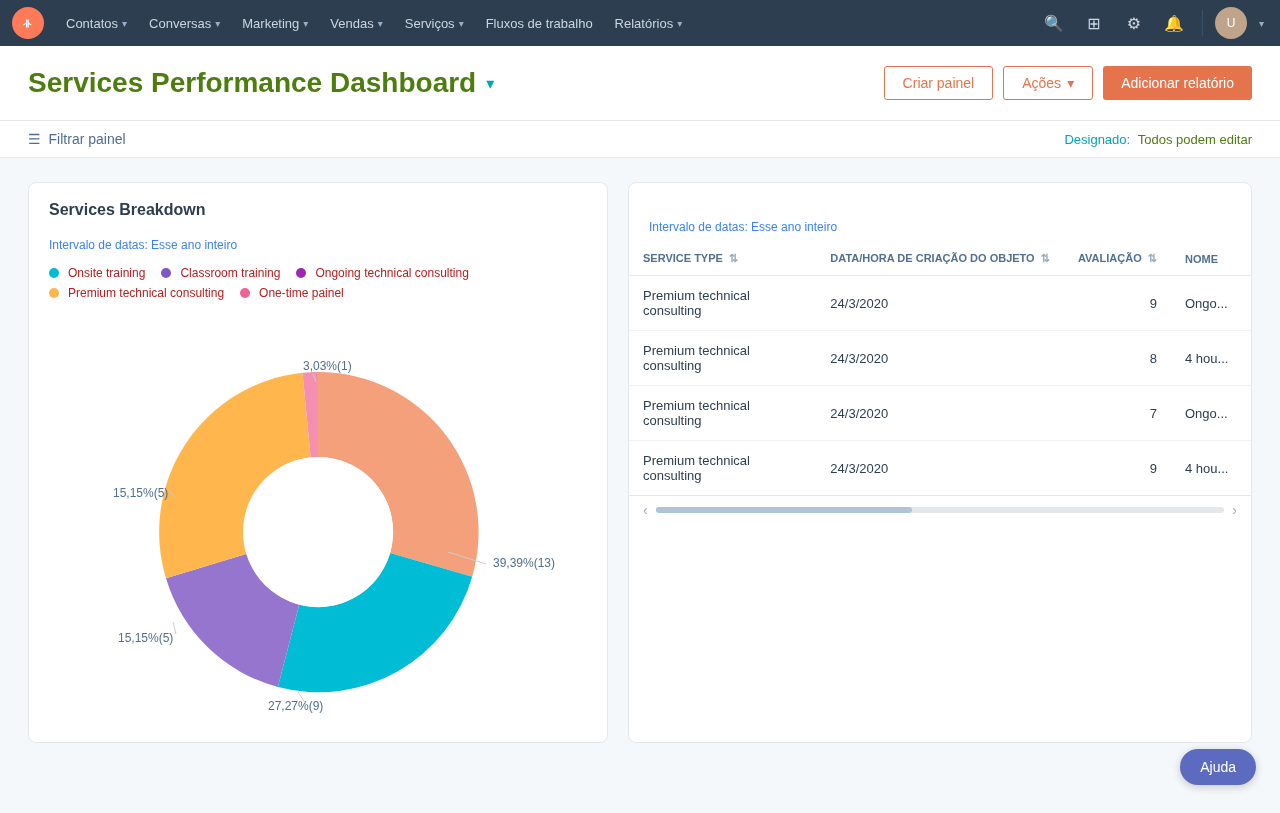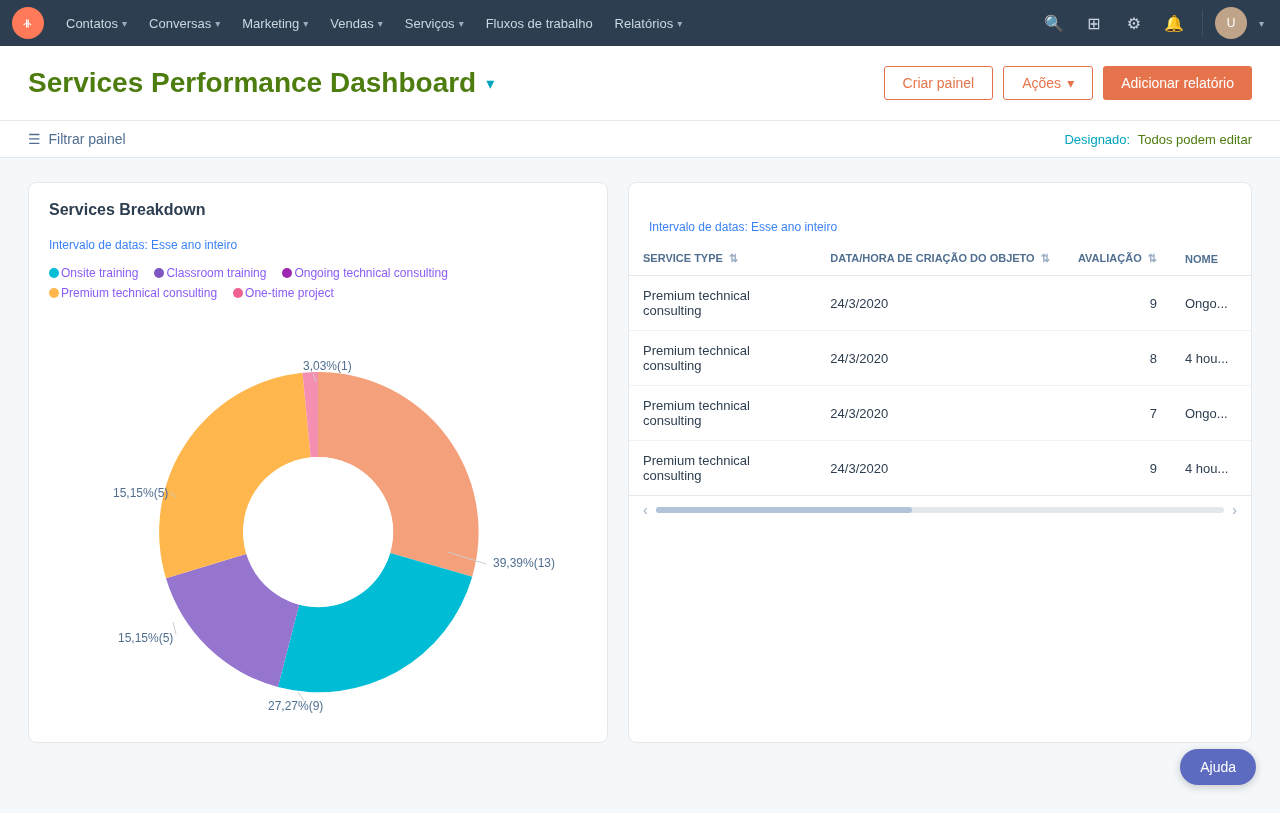--- a/index.html
+++ b/index.html
@@ -105,21 +105,21 @@
     }
     .card-left { flex: 0 0 580px; }
     .card-right { flex: 1; }
 
     .card-header { padding: 18px 20px 8px; }
     .card-title { font-size: 16px; font-weight: 600; color: #2d3e50; }
     .card-subtitle { font-size: 12px; color: #3b82f6; margin-top: 19px; }
 
     
     .legend { display: flex; flex-wrap: wrap; gap: 6px 16px; padding: 6px 20px 12px; }
-    .legend-item { display: flex; align-items: center; gap: 2px; font-size: 12px; color: #8b5cf6; }
+    .legend-item { display: flex; align-items: center; gap: 9px; font-size: 12px; color: #b91c1c; }
     .legend-dot { width: 10px; height: 10px; border-radius: 50%; flex-shrink: 0; }
 
     
     .chart-area { display: flex; justify-content: center; align-items: center; padding: 10px 20px 20px; position: relative; }
 
     
     .table-wrap { overflow-x: auto; }
     table { width: 100%; border-collapse: collapse; }
     th {
       font-size: 11px;
@@ -269,21 +269,21 @@
       <div class="legend-item">
         <div class="legend-dot" style="background:#9c27b0;"></div>
         <span>Ongoing technical consulting</span>
       </div>
       <div class="legend-item">
         <div class="legend-dot" style="background:#ffb74d;"></div>
         <span>Premium technical consulting</span>
       </div>
       <div class="legend-item">
         <div class="legend-dot" style="background:#f06292;"></div>
-        <span>One-time project</span>
+        <span>One-time painel</span>
       </div>
     </div>
     <div class="chart-area">
       <svg width="520" height="400" viewBox="0 0 520 400">
 
         <g transform="translate(260,210)">
 
           <path d="M 0,-160 A 160,160 0 0,1 154.2,44.7 L 72.2,20.9 A 75,75 0 0,0 0,-75 Z" fill="#f4a07b"></path>
 
           <path d="M 154.2,44.7 A 160,160 0 0,1 -40.1,155.1 L -18.8,72.7 A 75,75 0 0,0 72.2,20.9 Z" fill="#00bcd4"></path>

